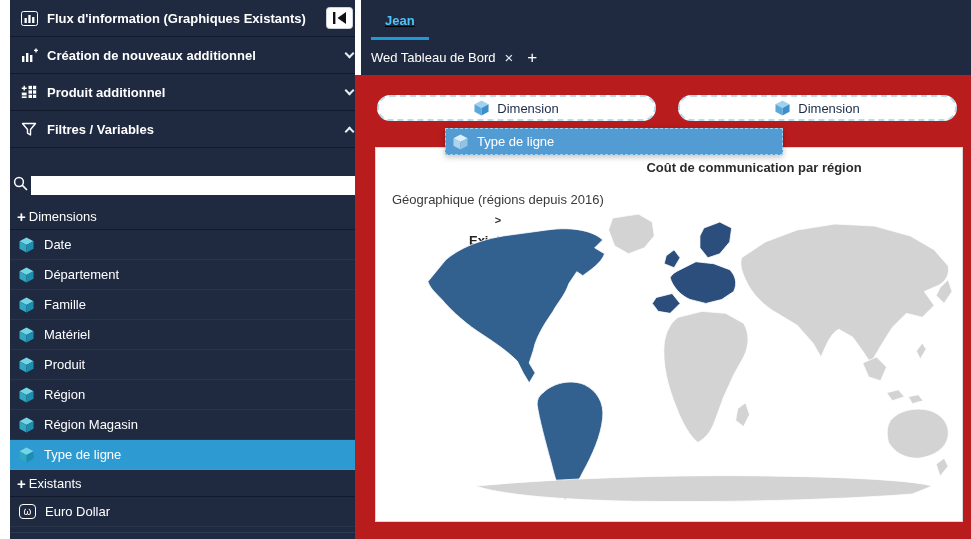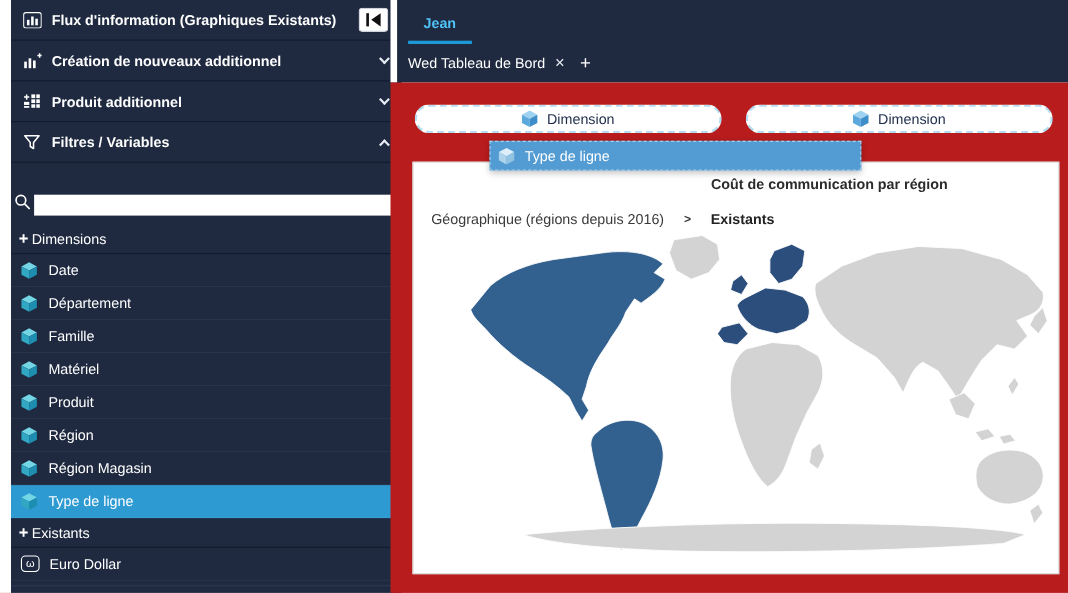--- a/index.html
+++ b/index.html
@@ -48,21 +48,21 @@
                  border-top:1px solid #2c3a55;}
 
   
   .c-teal .cf-top{fill:#74d6e4}.c-teal .cf-left{fill:#31a7c4}.c-teal .cf-right{fill:#1d8db0}
   .c-blue .cf-top{fill:#9ed2f0}.c-blue .cf-left{fill:#5aa8dc}.c-blue .cf-right{fill:#3e8fc9}
   .c-pale .cf-top{fill:#ddeef8}.c-pale .cf-left{fill:#aed4ec}.c-pale .cf-right{fill:#92c3e2}
 
   
   .main-header{position:absolute;left:355px;top:0;width:616px;height:75px;
                background:var(--header-bg);border-left:6px solid #fff;}
-  .tab-row{height:40px;display:flex;align-items:flex-end;padding-left:10px;}
+  .tab-row{height:40px;display:flex;align-items:flex-end;padding-left:10px;text-decoration:underline;}
   .user-tab{color:var(--tab-text);font-size:13px;font-weight:bold;
             padding:0 14px 9px;border-bottom:3px solid var(--tab-underline);cursor:pointer;}
   .dash-row{height:35px;display:flex;align-items:center;padding-left:10px;
             color:#fff;font-size:13px;}
   .dash-close{margin-left:9px;color:#e8edf2;font-size:15px;cursor:pointer;}
   .dash-add{margin-left:14px;font-size:17px;cursor:pointer;}
 
   
   .content{position:absolute;left:355px;top:75px;width:616px;height:464px;background:#b91c1c;}
   .dropzones{display:flex;gap:22px;padding:20px 14px 0 22px;}
@@ -72,21 +72,21 @@
   .drag-item{position:absolute;left:90px;top:53px;width:338px;height:27px;
              background:var(--drag-fill);border:1px dashed var(--drag-border);
              display:flex;align-items:center;gap:9px;padding-left:7px;color:#fff;
              font-size:13px;z-index:5;box-shadow:0 2px 6px rgba(0,0,0,0.25);cursor:grabbing;}
 
   .panel{position:absolute;left:20px;top:72px;width:588px;height:375px;
          border:1px solid var(--panel-border);background:#fff;}
   .panel-title{margin:12px 0 0 170px;text-align:center;font-weight:bold;
                font-size:13px;color:#2b2b2b;}
   .breadcrumb{position:absolute;left:16px;top:44px;font-size:13px;color:#3a3a3a;
-              display:flex;align-items:center;gap:18px;}
+              display:flex;align-items:center;gap:7px;flex-direction:column;}
   .bc-sep{font-weight:bold;font-size:11px;color:#333;}
   .bc-cur{font-weight:bold;color:#222;cursor:pointer;}
   .bc-root{cursor:pointer;}
   .world-map{position:absolute;left:44px;top:64px;width:536px;height:298px;}
   .land-a{fill:var(--map-active);stroke:#fff;stroke-width:.8;}
   .land-ad{fill:var(--map-active-dark);stroke:#fff;stroke-width:.8;}
   .land-m{fill:var(--map-muted);stroke:#fff;stroke-width:.8;}
 </style>
 </head>
 <body>

